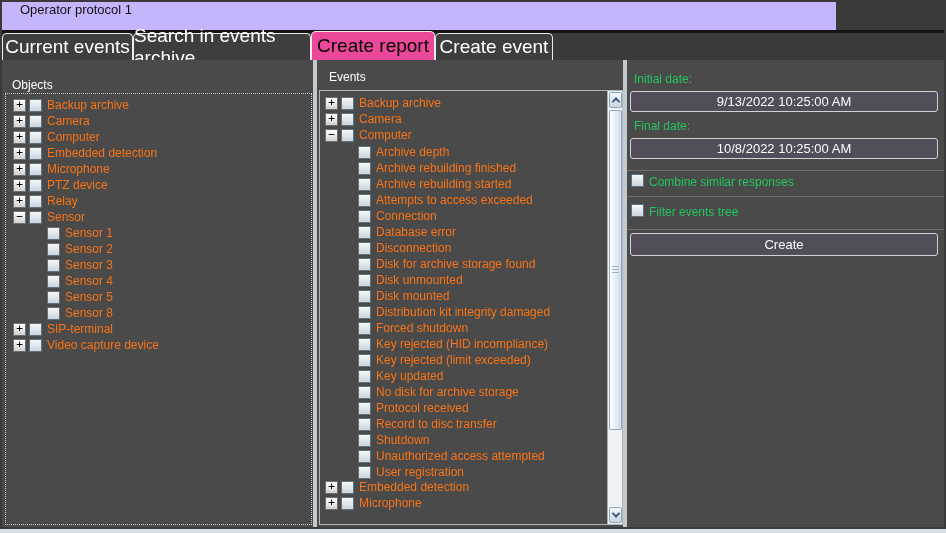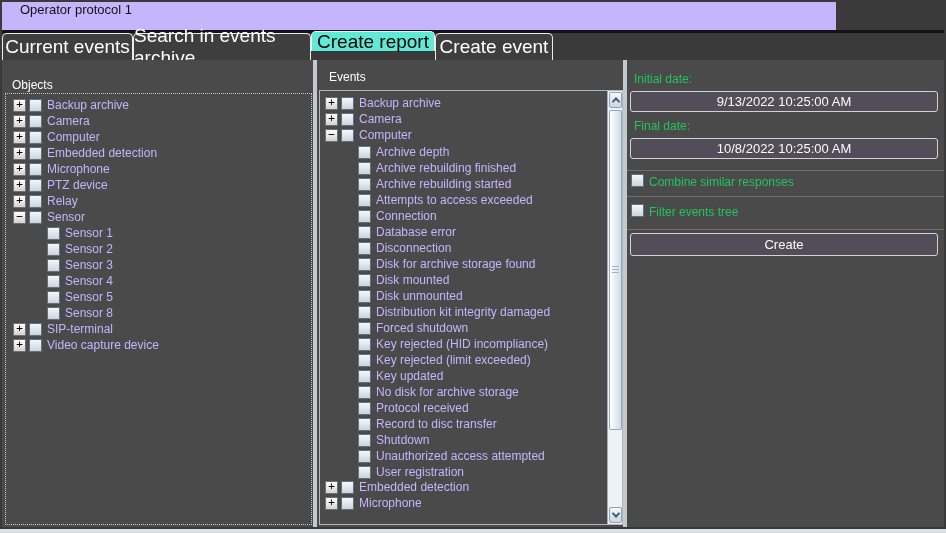--- a/index.html
+++ b/index.html
@@ -15,40 +15,40 @@
   .title-sep { position:absolute; left:2px; top:30px; width:942px; height:3px; background:#141414; }
   
   .tabbar { position:absolute; left:2px; top:33px; width:942px; height:27px; background:#3a3a3a; }
   .tab { position:absolute; top:0; height:27px; display:flex; align-items:center; justify-content:center;
          background:#3e3e3e; color:#fff; font-size:19px;
          border:1px solid #ececec; border-bottom:none; border-radius:5px 5px 0 0; cursor:default; }
   .tab:nth-child(1){ left:0;   width:131px; }
   .tab:nth-child(2){ left:131px; width:178px; }
   .tab:nth-child(3){ left:309px; width:124px; }
   .tab:nth-child(4){ left:433px; width:118px; }
-  .tab.active { background:#5eead4; color:#000; top:-2px; height:20px; z-index:3; }
+  .tab.active { background:#ec4899; color:#000; top:-2px; height:29px; z-index:3; }
   
   .content-bg { position:absolute; left:2px; top:60px; width:942px; height:467px; background:#4a4a4a; }
   .panel-header { position:absolute; font-size:12px; color:#ffffff; }
   
   .tree { position:absolute; overflow:hidden; }
   #objects-tree { left:5px; top:93px; width:307px; height:432px; border:1px dotted #c8c8c8; padding-top:3px; }
   #events-tree  { left:319px; top:90px; width:304px; height:435px; border:1px solid #aeb6bc; padding-top:4px; }
   .tree-row { height:16px; display:flex; align-items:center; }
   .tree-row.lvl0 { padding-left:7px; }
   .tree-row.lvl1 { padding-left:41px; }
   #events-tree .tree-row.lvl0 { padding-left:5px; }
   #events-tree .tree-row.lvl1 { padding-left:38px;align-items:flex-end; }
   .expander { width:13px; height:13px; flex:0 0 13px; margin-right:3px;
               background:linear-gradient(180deg,#ffffff,#d2d2d2); border:1px solid #6f6f6f;
               color:#000; font-family:"DejaVu Sans Mono", monospace; font-size:11px; line-height:10px;
               text-align:center; cursor:default; }
   .cb { width:13px; height:13px; flex:0 0 13px; margin-right:5px;
         background:linear-gradient(180deg,#f4f8fa,#ccd5dc); border:1px solid #5e7181; }
-  .tree-label { font-size:12px; color:#c4b5fd; white-space:nowrap; }
+  .tree-label { font-size:12px; color:#f97316; white-space:nowrap; }
   
   .splitter { position:absolute; top:60px; width:4px; height:467px; background:#c3cacf; }
   #splitter-objects-events { left:313px; }
   #splitter-events-report  { left:623px; }
   
   .scrollbar { position:absolute; top:0; right:0; width:15px; height:100%;
                background:#edf2f6; border-left:1px solid #9fb0bf; }
   .scroll-btn { position:absolute; left:1px; width:13px; height:16px;
                 background:linear-gradient(180deg,#f6fafc,#c6d6e2); border:1px solid #8fa4b5; border-radius:2px;
                 display:flex; align-items:center; justify-content:center; }
@@ -217,25 +217,25 @@
       <div class="tree-row lvl1">
         <span class="cb"></span>
         <span class="tree-label">Disconnection</span>
       </div>
       <div class="tree-row lvl1">
         <span class="cb"></span>
         <span class="tree-label">Disk for archive storage found</span>
       </div>
       <div class="tree-row lvl1">
         <span class="cb"></span>
+        <span class="tree-label">Disk unmounted</span>
+      </div>
+      <div class="tree-row lvl1">
+        <span class="cb"></span>
         <span class="tree-label">Disk mounted</span>
-      </div>
-      <div class="tree-row lvl1">
-        <span class="cb"></span>
-        <span class="tree-label">Disk unmounted</span>
       </div>
       <div class="tree-row lvl1">
         <span class="cb"></span>
         <span class="tree-label">Distribution kit integrity damaged</span>
       </div>
       <div class="tree-row lvl1">
         <span class="cb"></span>
         <span class="tree-label">Forced shutdown</span>
       </div>
       <div class="tree-row lvl1">

